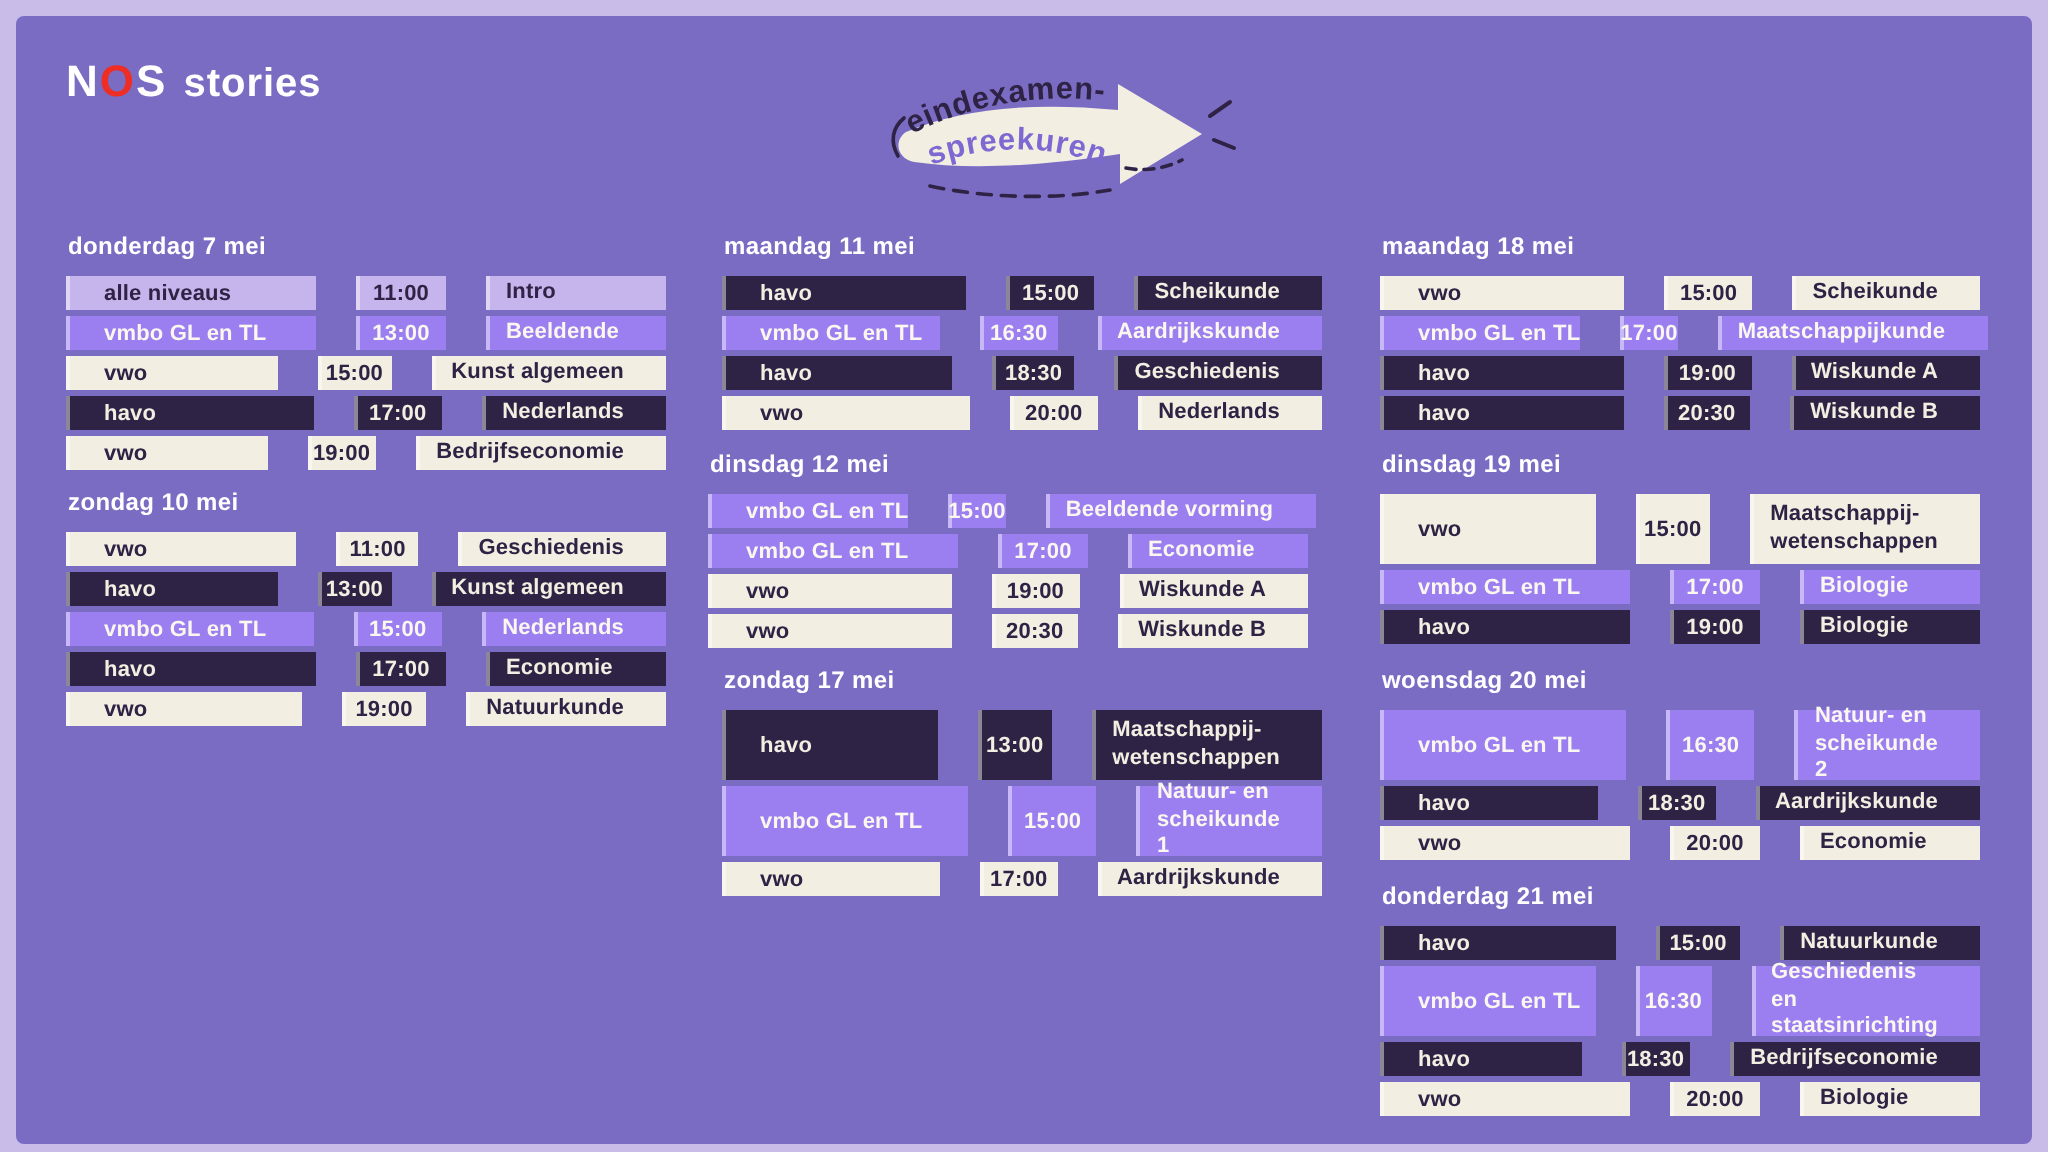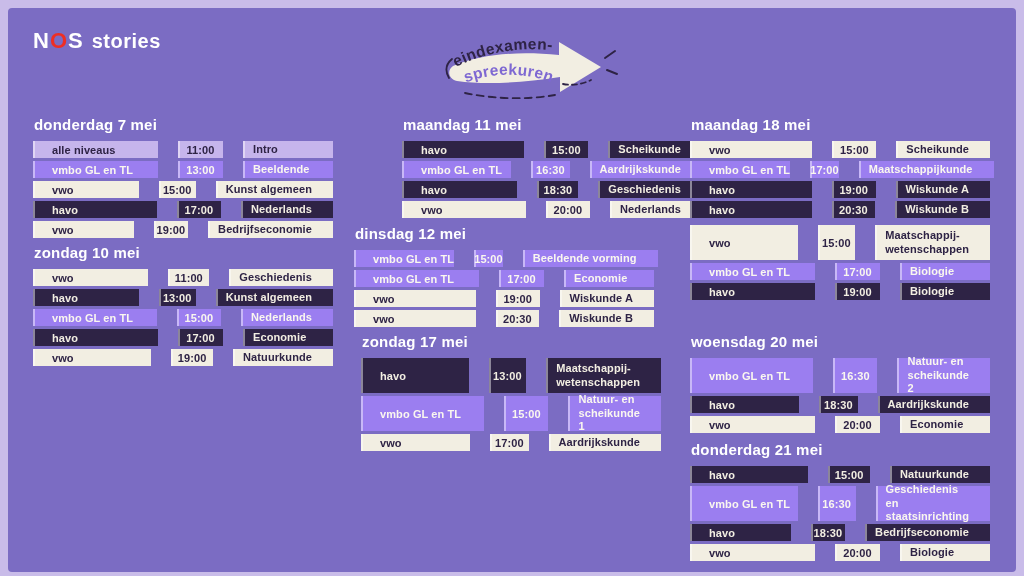--- a/index.html
+++ b/index.html
@@ -15,40 +15,40 @@
   }
   
   .logo { position:absolute; left:25px; top:20px; display:flex; align-items:baseline; }
   .logo .nos { font-size:22px; font-weight:800; color:#ffffff; letter-spacing:1px; }
   .logo .nos .o { color:#ee2e24; }
   .logo .suffix { font-size:20px; font-weight:600; color:#ffffff; margin-left:8px; letter-spacing:0.5px; }
   
   .banner { position:absolute; left:437px; top:16px; width:186px; height:80px; }
   
   .table { position:absolute; width:300px; }
-  .date { color:#ffffff; font-size:15px; font-weight:bold; margin:0 0 8px 1px; letter-spacing:0.2px; }
+  .date { color:#ffffff; font-size:12px; font-weight:bold; margin:0 0 8px 1px; letter-spacing:0.2px; }
   .row { display:flex; gap:20px; margin-bottom:3px; height:17px; }
   .row.tall { height:35px; }
   .cell {
     display:flex; align-items:center;
     font-weight:bold; font-size:11px; letter-spacing:0.1px;
     box-shadow: inset 2px 0 0 rgba(255,255,255,0.45);
   }
   .level { width:125px; padding-left:19px; white-space:nowrap; }
   .time  { width:45px;  justify-content:center; }
   .subject { flex:1; padding-left:10px; padding-right:21px; line-height:1.25; }
   .row:not(.tall) .subject { white-space:nowrap; }
   .cream    .cell { background:#f2eee2; color:#2e2345; }
   .dark     .cell { background:#2e2345; color:#f2eee2; }
   .purple   .cell { background:#9b7ef0; color:#faf7ef; }
   .lavender .cell { background:#c6b5ec; color:#2e2345; }
   
   .t0 { left:25px;  top:108px; }
   .t1 { left:25px;  top:236px; }
-  .t2 { left:353px; top:108px;margin-left:41px; }
+  .t2 { left:353px; top:108px; }
   .t3 { left:346px; top:217px; }
   .t4 { left:353px; top:325px; }
   .t5 { left:682px; top:108px; }
   .t6 { left:682px; top:217px; }
   .t7 { left:682px; top:325px; }
   .t8 { left:682px; top:433px; }
 </style>
 </head>
 <body>
 
@@ -224,20 +224,21 @@
       <div class="cell subject">Wiskunde A</div>
     </div>
     <div class="row dark">
       <div class="cell level">havo</div>
       <div class="cell time">20:30</div>
       <div class="cell subject">Wiskunde B</div>
     </div>
   </section>
 
   <section class="table t6">
+    <h2 class="date">dinsdag 19 mei</h2>
     <div class="row cream tall">
       <div class="cell level">vwo</div>
       <div class="cell time">15:00</div>
       <div class="cell subject">Maatschappij-wetenschappen</div>
     </div>
     <div class="row purple">
       <div class="cell level">vmbo GL en TL</div>
       <div class="cell time">17:00</div>
       <div class="cell subject">Biologie</div>
     </div>

